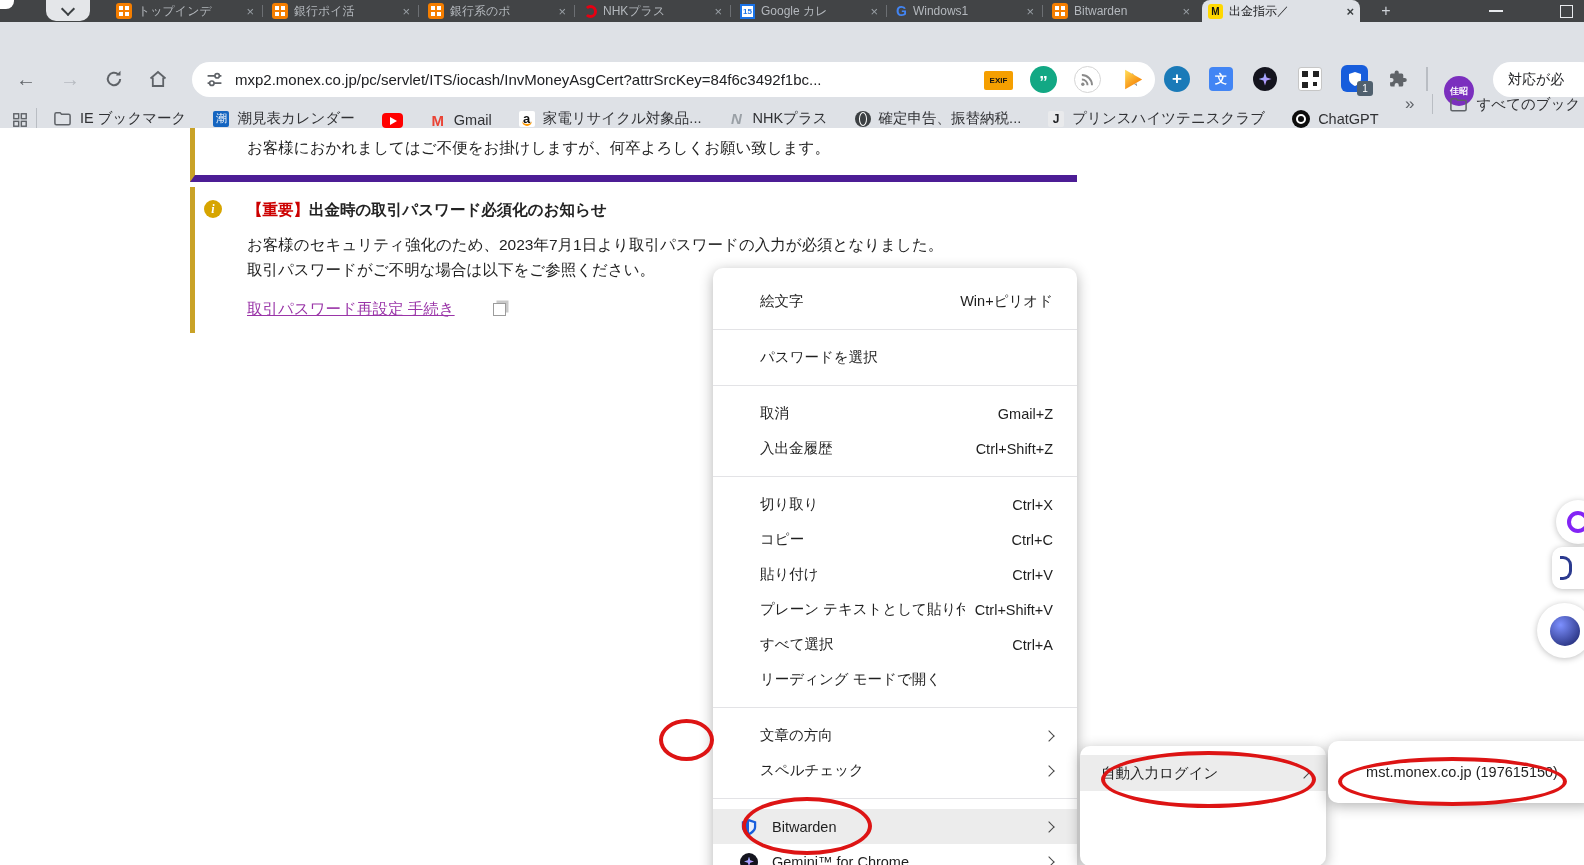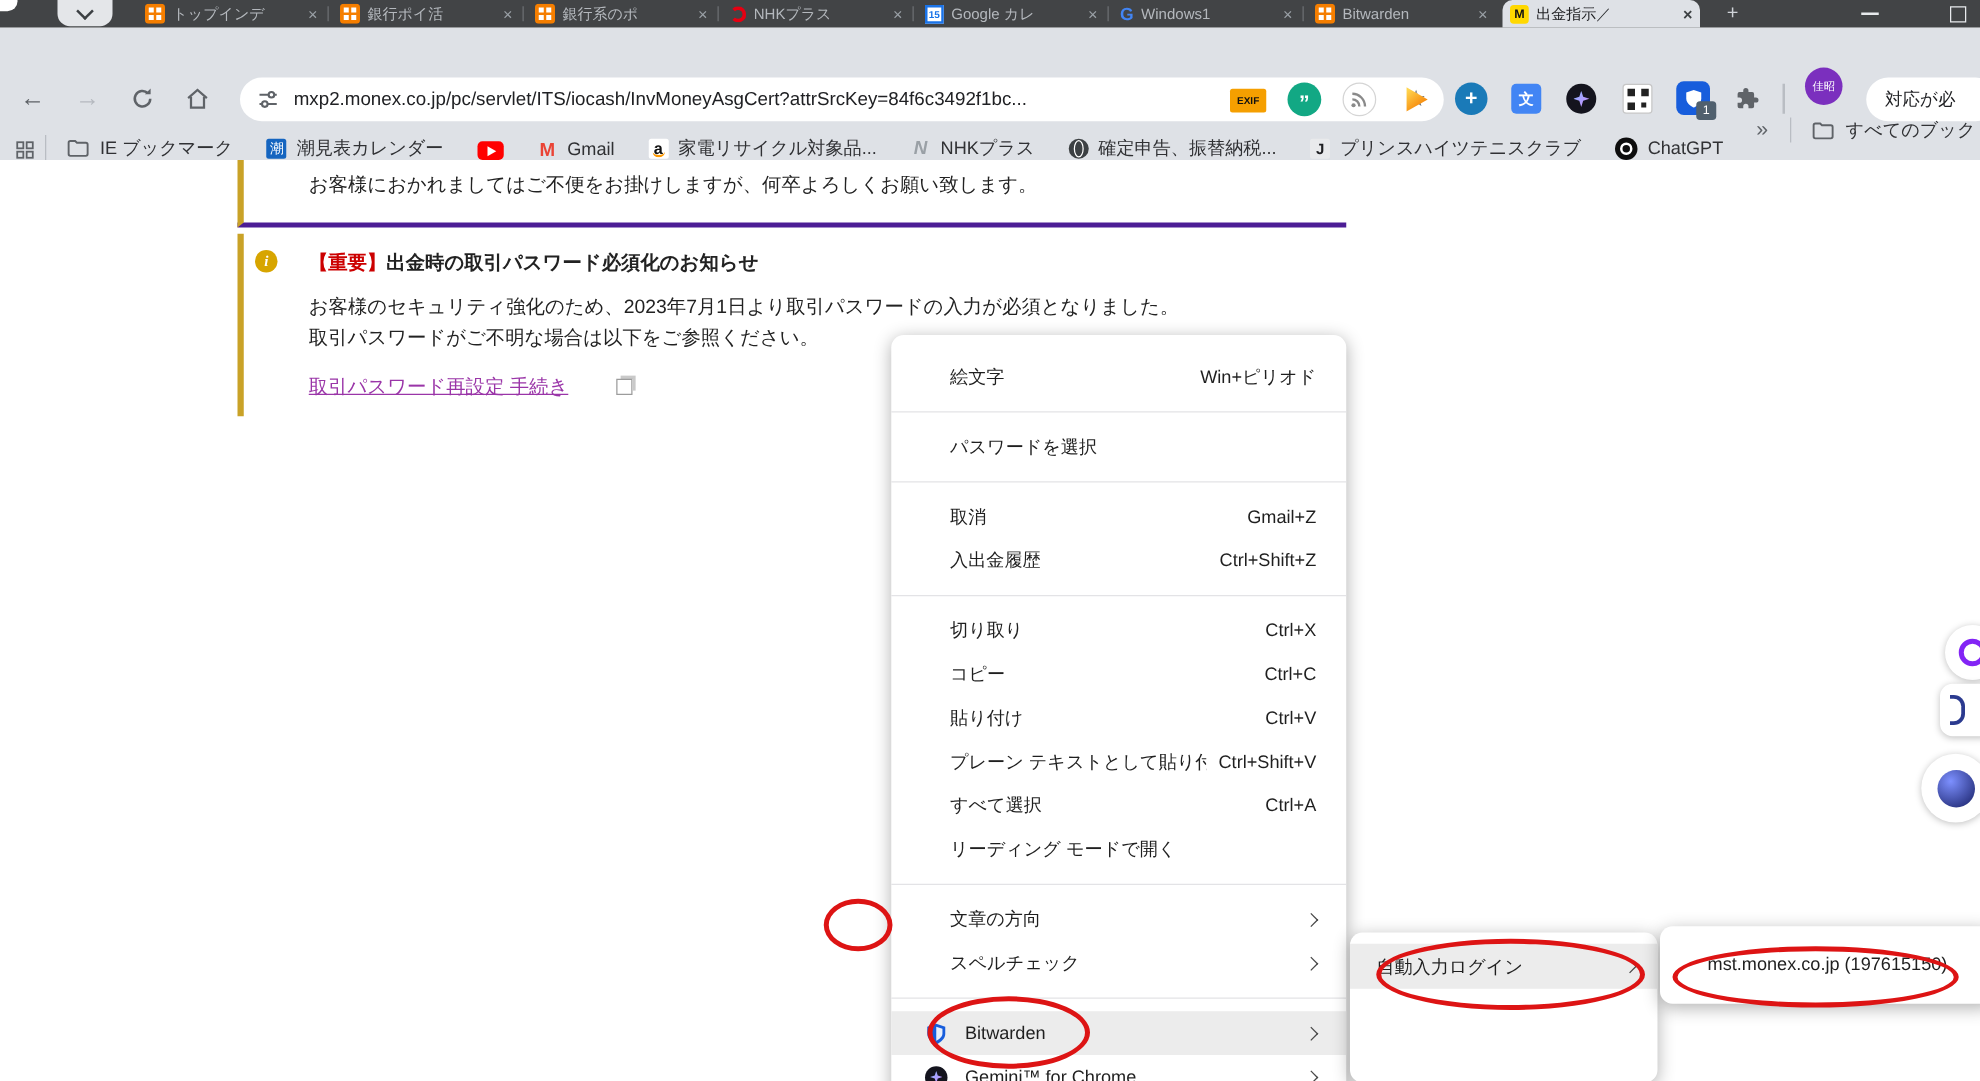--- a/index.html
+++ b/index.html
@@ -48,22 +48,22 @@
   .spark4{width:13px;height:13px;clip-path:polygon(50% 0,62% 38%,100% 50%,62% 62%,50% 100%,38% 62%,0 50%,38% 38%);
        background:linear-gradient(135deg,#8ab4ff,#cf8aff)}
   .ic-qr{left:1298px;top:45px;width:24px;height:24px;background:#fff;border:1px solid #c6c6c6;border-radius:3px;
        box-sizing:border-box;background-image:linear-gradient(#222,#222),linear-gradient(#222,#222),linear-gradient(#222,#222),linear-gradient(#222,#222);
        background-size:6px 6px,6px 6px,6px 6px,4px 4px;background-position:3px 3px,14px 3px,3px 14px,14px 14px;background-repeat:no-repeat}
   .ic-bw{left:1341px;top:43px;width:27px;height:27px;background:#175DDC;border-radius:6px}
   .bw-badge{position:absolute;right:-5px;bottom:-4px;width:16px;height:15px;background:#50606e;
        border-radius:3px;color:#fff;font-size:10px;display:flex;align-items:center;justify-content:center}
   .ic-puzzle{left:1387px;top:46px;width:22px;height:22px}
   .toolbar-sep{position:absolute;left:1426px;top:45px;width:2px;height:24px;background:#b9bdc3}
-  .avatar{left:1444px;top:32px;width:30px;height:30px;background:#7b2fbe;border-radius:50%;
-       color:#fff;font-size:9px;font-weight:normal}
+  .avatar{left:1444px;top:54px;width:30px;height:30px;background:#7b2fbe;border-radius:50%;
+       color:#fff;font-size:9px;font-weight:bold}
   .notify-pill{position:absolute;left:1493px;top:40px;width:105px;height:35px;background:#fff;
        border-radius:18px;display:flex;align-items:center;padding-left:15px;box-sizing:border-box;
        font-size:14px;color:#202124;overflow:hidden;white-space:nowrap}
   
   #bmbar{position:absolute;left:0;top:80px;width:1584px;height:48px;z-index:21;overflow:hidden}
   #bmleft{position:absolute;left:12px;top:0;height:48px;display:flex;align-items:flex-end}
   .bm{display:flex;align-items:center;margin-right:27px;flex:none}
   .bm .lbl{font-size:14.5px;color:#303134;margin-left:8px;white-space:nowrap}
   .bm-vsep{width:1px;height:20px;background:#b9bdc3;margin:0 16px 0 4px;flex:none}
   .ic16{width:16px;height:16px;display:flex;align-items:center;justify-content:center;flex:none}
@@ -350,21 +350,21 @@
       <svg width="19" height="19" viewBox="0 0 20 20" fill="none" stroke="#5f6368" stroke-width="1.6">
           <path d="M2 5.5A1.5 1.5 0 0 1 3.5 4h4L9 5.5h7.5A1.5 1.5 0 0 1 18 7v8a1.5 1.5 0 0 1-1.5 1.5h-13A1.5 1.5 0 0 1 2 15z"></path>
         </svg>
       <span class="lbl">すべてのブック</span>
     </span>
   </div>
 </div>
 
 <div id="page">
 
-  <div class="notice" style="left:190px;top:0;width:887px;height:54px;border-bottom:4px solid #4c1d95">
+  <div class="notice" style="left:190px;top:0;width:887px;height:54px;border-bottom:7px solid #4c1d95">
     <span class="pgtext" style="left:52px;top:10px">お客様におかれましてはご不便をお掛けしますが、何卒よろしくお願い致します。</span>
   </div>
 
   <div class="notice" style="left:190px;top:59px;width:887px;height:146px">
     <span class="info-ic" style="left:9px;top:13px">i</span>
     <span class="pgtext" style="left:52px;top:13px;font-weight:bold"><b class="red">【重要】</b><span>出金時の取引パスワード必須化のお知らせ</span></span>
     <span class="pgtext" style="left:52px;top:48px">お客様のセキュリティ強化のため、2023年7月1日より取引パスワードの入力が必須となりました。</span>
     <span class="pgtext" style="left:52px;top:73px">取引パスワードがご不明な場合は以下をご参照ください。</span>
     <span class="pgtext plink" style="left:52px;top:112px">取引パスワード再設定 手続き</span>
     <span class="extlink" style="position:absolute;left:290px;top:116px"></span>

